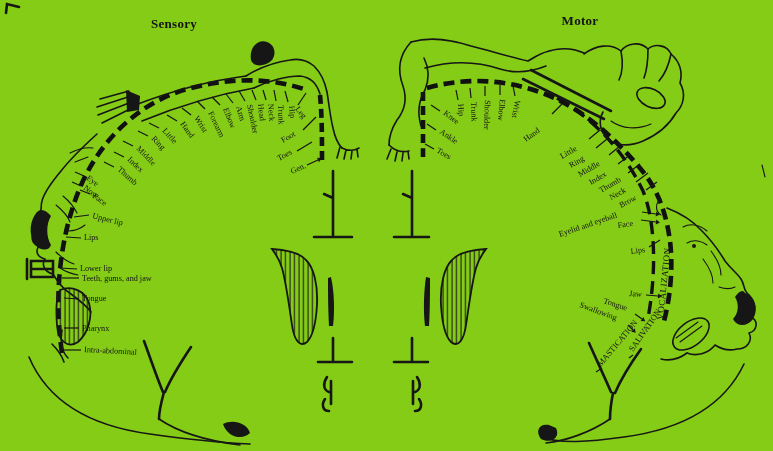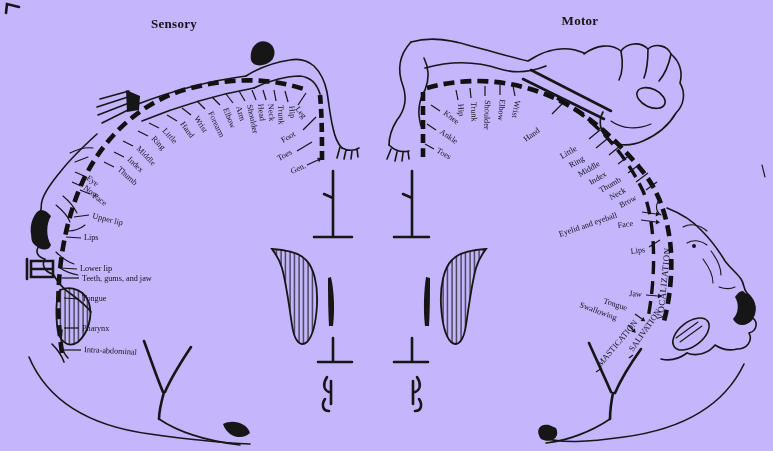--- a/index.html
+++ b/index.html
@@ -1,16 +1,16 @@
 <!DOCTYPE html>
 <html><head>
 <meta charset="utf-8">
 <style>
   html,body{margin:0;padding:0;background:#ffffff;}
-  .stage{position:relative;width:773px;height:451px;background:#c4b5fd;overflow:hidden;
+  .stage{position:relative;width:773px;height:451px;background:#84cc16;overflow:hidden;
          font-family:"Liberation Serif", serif;}
   svg{position:absolute;left:0;top:0;}
   svg text{fill:#141414;}
   .title{font-size:13px;font-weight:bold;letter-spacing:.3px;}
   .ln{fill:none;stroke:#161616;stroke-width:1.6;stroke-linecap:round;stroke-linejoin:round;}
   .thin{fill:none;stroke:#161616;stroke-width:1.1;stroke-linecap:round;}
   .thick{fill:none;stroke:#161616;stroke-width:2.6;stroke-linecap:round;}
   .arc{fill:none;stroke:#111111;stroke-width:4.6;stroke-dasharray:11 6;stroke-linecap:butt;}
   .band{fill:none;stroke:#111111;stroke-width:3.4;stroke-dasharray:13 7;stroke-linecap:butt;}
   .dark{fill:#161616;stroke:none;}

